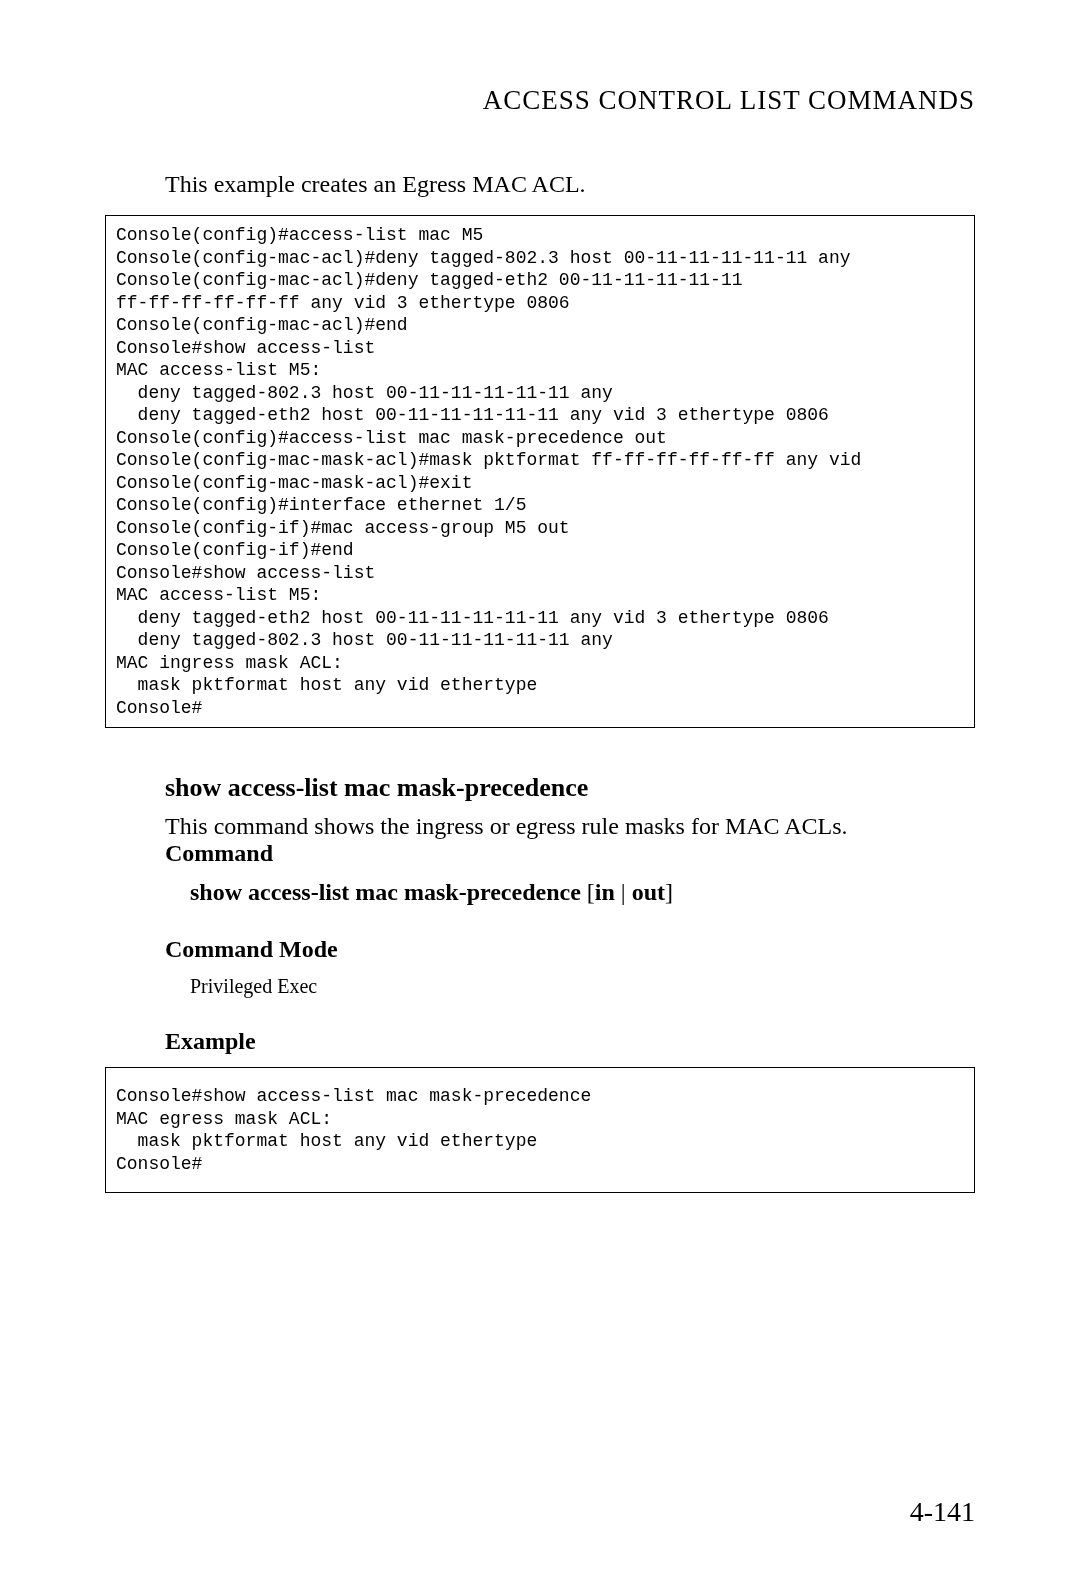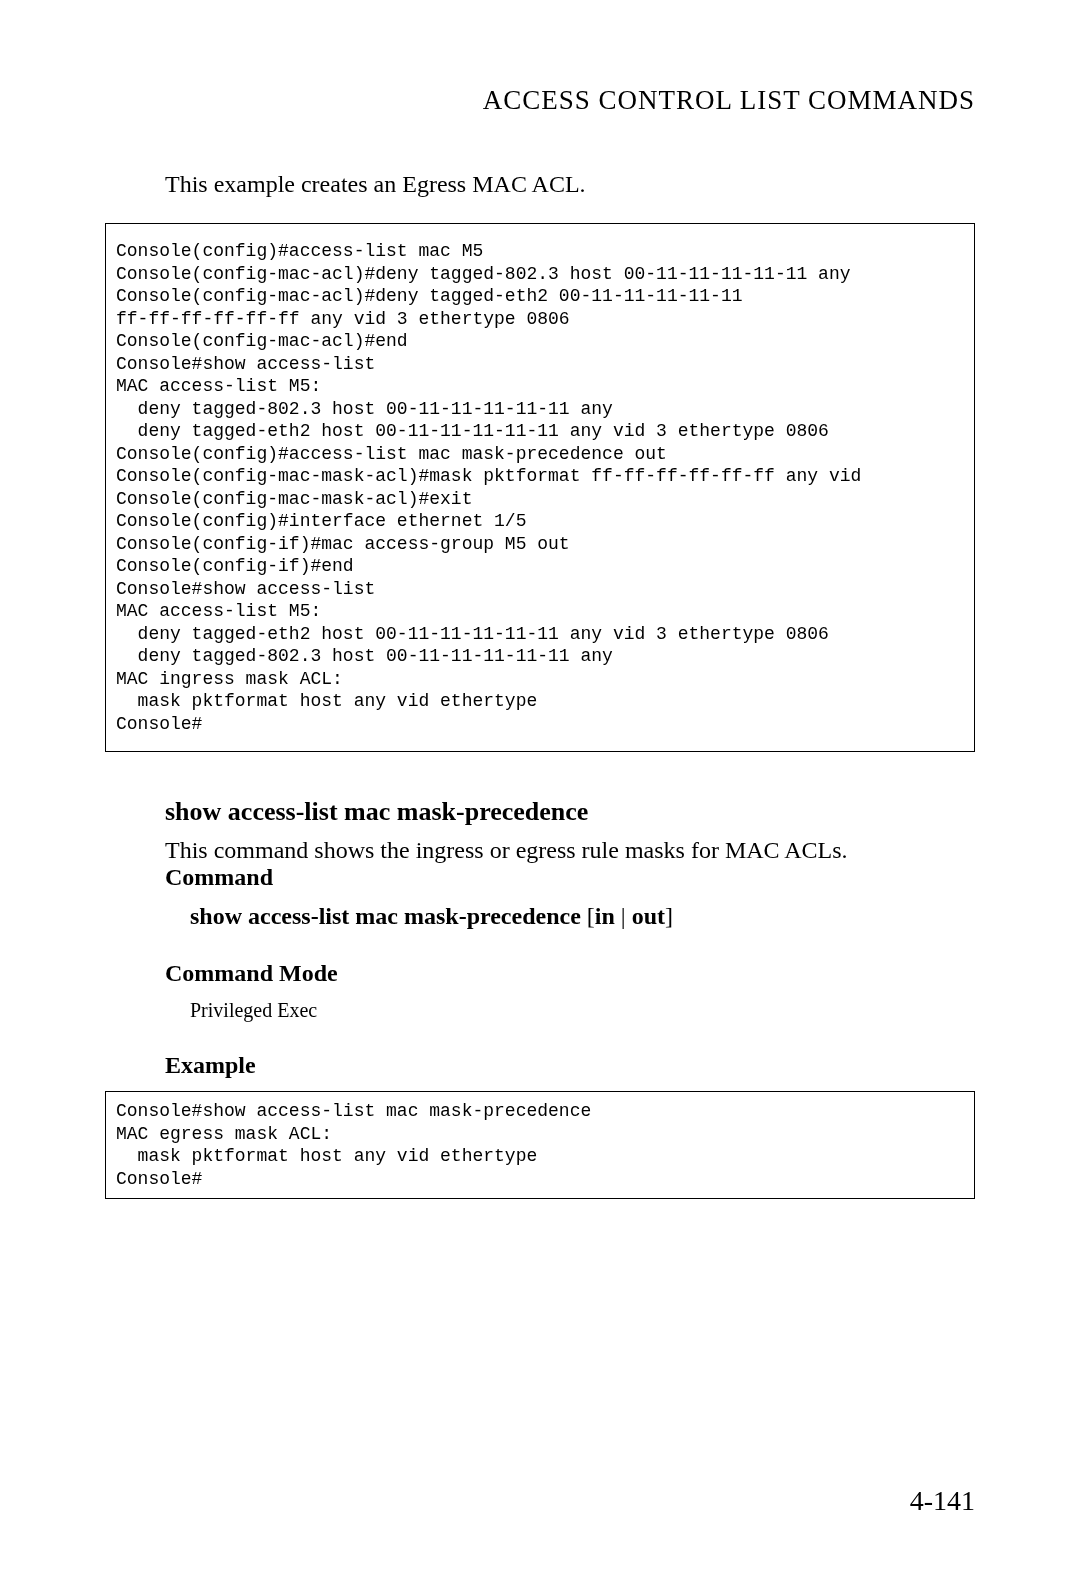--- a/index.html
+++ b/index.html
@@ -20,34 +20,34 @@
       text-align: right;
       font-variant: small-caps;
       font-size: 27px;
       letter-spacing: 1px;
       margin-bottom: 55px;
       font-weight: 500;
     }
     .intro-text {
       font-size: 24px;
       margin-left: 60px;
-      margin-bottom: 25px;
+      margin-bottom: 17px;
     }
     .code-block {
       border: 1px solid #000;
-      padding: 16px 10px;
+      padding: 8px 10px;
       font-family: 'Courier New', Courier, monospace;
       font-size: 18px;
       line-height: 1.25;
       white-space: pre;
       margin-bottom: 45px;
     }
     .code-block-2 {
       border: 1px solid #000;
-      padding: 8px 10px;
+      padding: 17px 10px;
       font-family: 'Courier New', Courier, monospace;
       font-size: 18px;
       line-height: 1.25;
       white-space: pre;
     }
     .section-heading {
       font-size: 26px;
       font-weight: bold;
       margin-left: 60px;
       margin-bottom: 10px;
@@ -89,21 +89,21 @@
     .bullet-item b {
       font-weight: bold;
     }
     .indent-text {
       font-size: 20px;
       margin-left: 85px;
       margin-bottom: 30px;
     }
     .page-number {
       position: absolute;
-      bottom: 53px;
+      bottom: 42px;
       right: 105px;
       font-size: 28px;
     }
   </style>
 </head>
 <body>
 
 <div class="header-title">ACCESS CONTROL LIST COMMANDS</div>
 
 <div class="intro-text">This example creates an Egress MAC ACL.</div>

